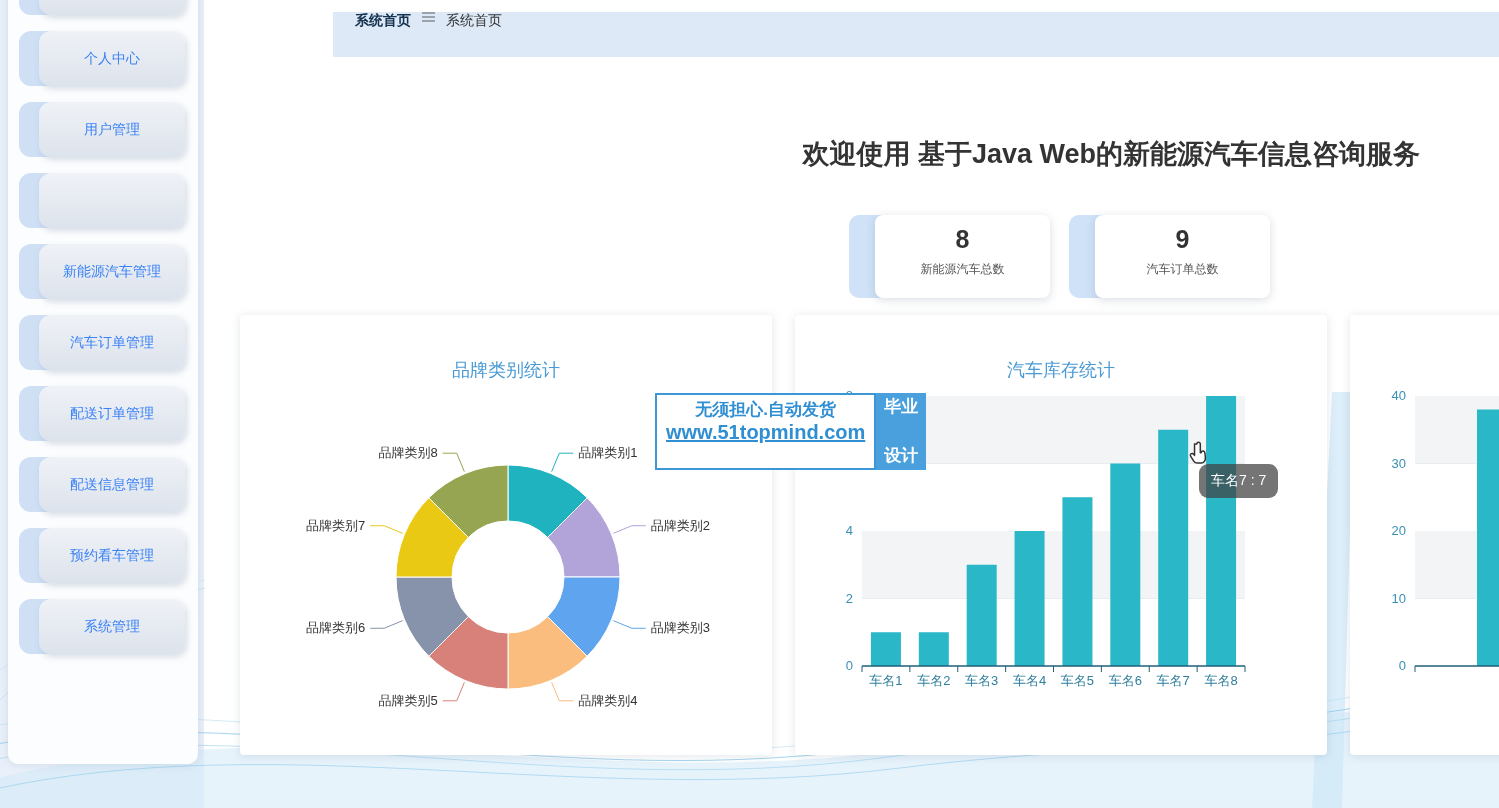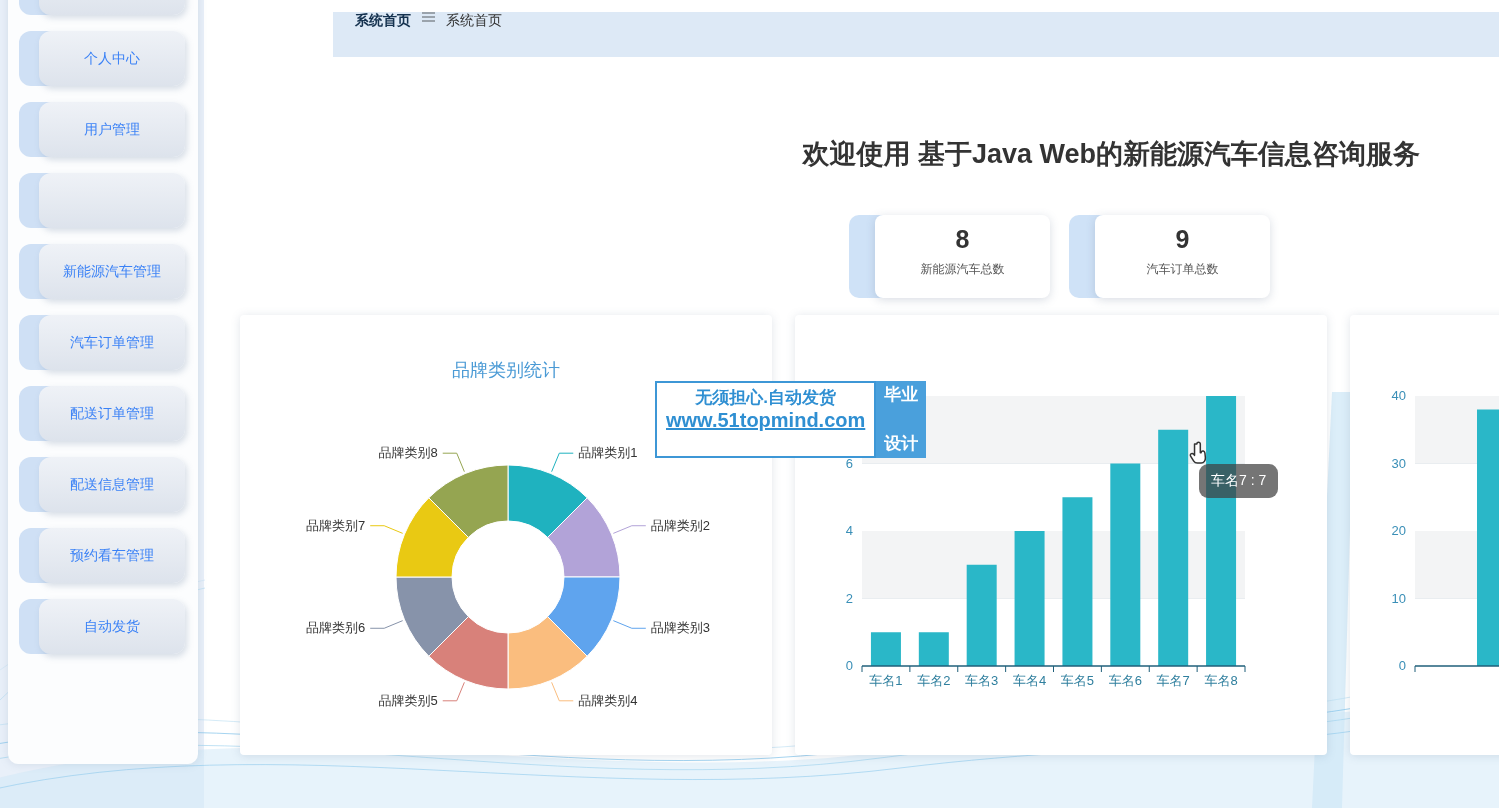--- a/index.html
+++ b/index.html
@@ -38,21 +38,21 @@
   #stat-1{left:849px;} #stat-2{left:1069px;}
 
   .card{position:absolute;top:315px;height:440px;background:#fff;border-radius:4px;
         box-shadow:0 1px 10px rgba(90,110,140,.18);z-index:1;}
   #card-pie{left:240px;width:532px;}
   #card-bar{left:795px;width:532px;}
   #card-bar2{left:1350px;width:250px;}
   .ctitle{position:absolute;top:27px;left:0;width:100%;text-align:center;font-size:18px;color:#4a9ad5;margin-top:16px;}
   svg.chart{position:absolute;left:0;top:0;}
 
-  .wm{position:absolute;left:655px;top:381px;display:flex;align-items:stretch;z-index:3;}
+  .wm{position:absolute;left:655px;top:393px;display:flex;align-items:stretch;z-index:3;}
   .wm .wbox{background:#fff;border:2px solid #3d97d6;color:#2f8fd2;padding:3px 9px;text-align:center;}
   .wm .l1{font-size:17px;font-weight:bold;white-space:nowrap;}
   .wm .l2{font-size:20px;font-weight:bold;text-decoration:underline;white-space:nowrap;}
   .wm .bbox{background:#4aa0dc;color:#fff;font-size:17px;font-weight:bold;padding:3px 8px;
             display:flex;flex-direction:column;justify-content:center;line-height:1.3;text-align:center;gap:27px;}
 
   .tooltip{position:absolute;left:1199px;top:464px;background:rgba(64,64,64,.72);border-radius:9px;
            color:#fff;font-size:14px;padding:8px 12px;z-index:4;white-space:nowrap;}
   .cursor{position:absolute;left:1184px;top:440px;z-index:5;}
 </style>
@@ -115,21 +115,21 @@
           <span class="lbl">配送信息管理</span>
         </div>
         <div class="side-btn">
           <div class="accent"></div>
           <div class="body"></div>
           <span class="lbl">预约看车管理</span>
         </div>
         <div class="side-btn">
           <div class="accent"></div>
           <div class="body"></div>
-          <span class="lbl">自动发货</span>
+          <span class="lbl">系统管理</span>
         </div>
       </div>
   </div>
 
   <div class="crumb">
     <span class="sec">系统首页</span>
     <span class="sep">
         <i></i>
         <i></i>
         <i></i>
@@ -178,20 +178,21 @@
         <path d="M156 262 A112 112 0 0 1 188.80404050710666 182.8040405071067 L228.40202025355333 222.40202025355336 A56 56 0 0 0 212 262 Z" fill="#e9c913" stroke="#fff" stroke-width="1"></path>
         <polyline points="162.6777332937133,218.37408871037982 144.20014264348754,210.72042006307805 130.20014264348754,210.72042006307805" fill="none" stroke="#e9c913" stroke-width="1"></polyline>
         <text x="125.20014264348754" y="214.72042006307805" text-anchor="end" fill="#333" font-size="13">品牌类别7</text>
         <path d="M188.80404050710666 182.8040405071067 A112 112 0 0 1 268 150 L268 206 A56 56 0 0 0 228.40202025355333 222.40202025355336 Z" fill="#95a551" stroke="#fff" stroke-width="1"></path>
         <polyline points="224.3740887103798,156.6777332937133 216.720420063078,138.20014264348757 202.720420063078,138.20014264348757" fill="none" stroke="#95a551" stroke-width="1"></polyline>
         <text x="197.720420063078" y="142.20014264348757" text-anchor="end" fill="#333" font-size="13">品牌类别8</text>
       </svg>
   </div>
 
   <div class="card" id="card-bar">
+    <div class="ctitle">汽车库存统计</div>
     <svg id="bar-svg" class="chart" width="532" height="440" viewBox="0 0 532 440">
         <rect x="67" y="81" width="383" height="67.5" fill="#f3f4f5"></rect>
         <line x1="67" y1="148.5" x2="450" y2="148.5" stroke="#e9edf0"></line>
         <rect x="67" y="216" width="383" height="67.5" fill="#f3f4f5"></rect>
         <line x1="67" y1="283.5" x2="450" y2="283.5" stroke="#e9edf0"></line>
         <text x="58" y="85" text-anchor="end" fill="#3a8fb7" font-size="13">8</text>
         <text x="58" y="152.5" text-anchor="end" fill="#3a8fb7" font-size="13">6</text>
         <text x="58" y="220" text-anchor="end" fill="#3a8fb7" font-size="13">4</text>
         <text x="58" y="287.5" text-anchor="end" fill="#3a8fb7" font-size="13">2</text>
         <text x="58" y="355" text-anchor="end" fill="#3a8fb7" font-size="13">0</text>

